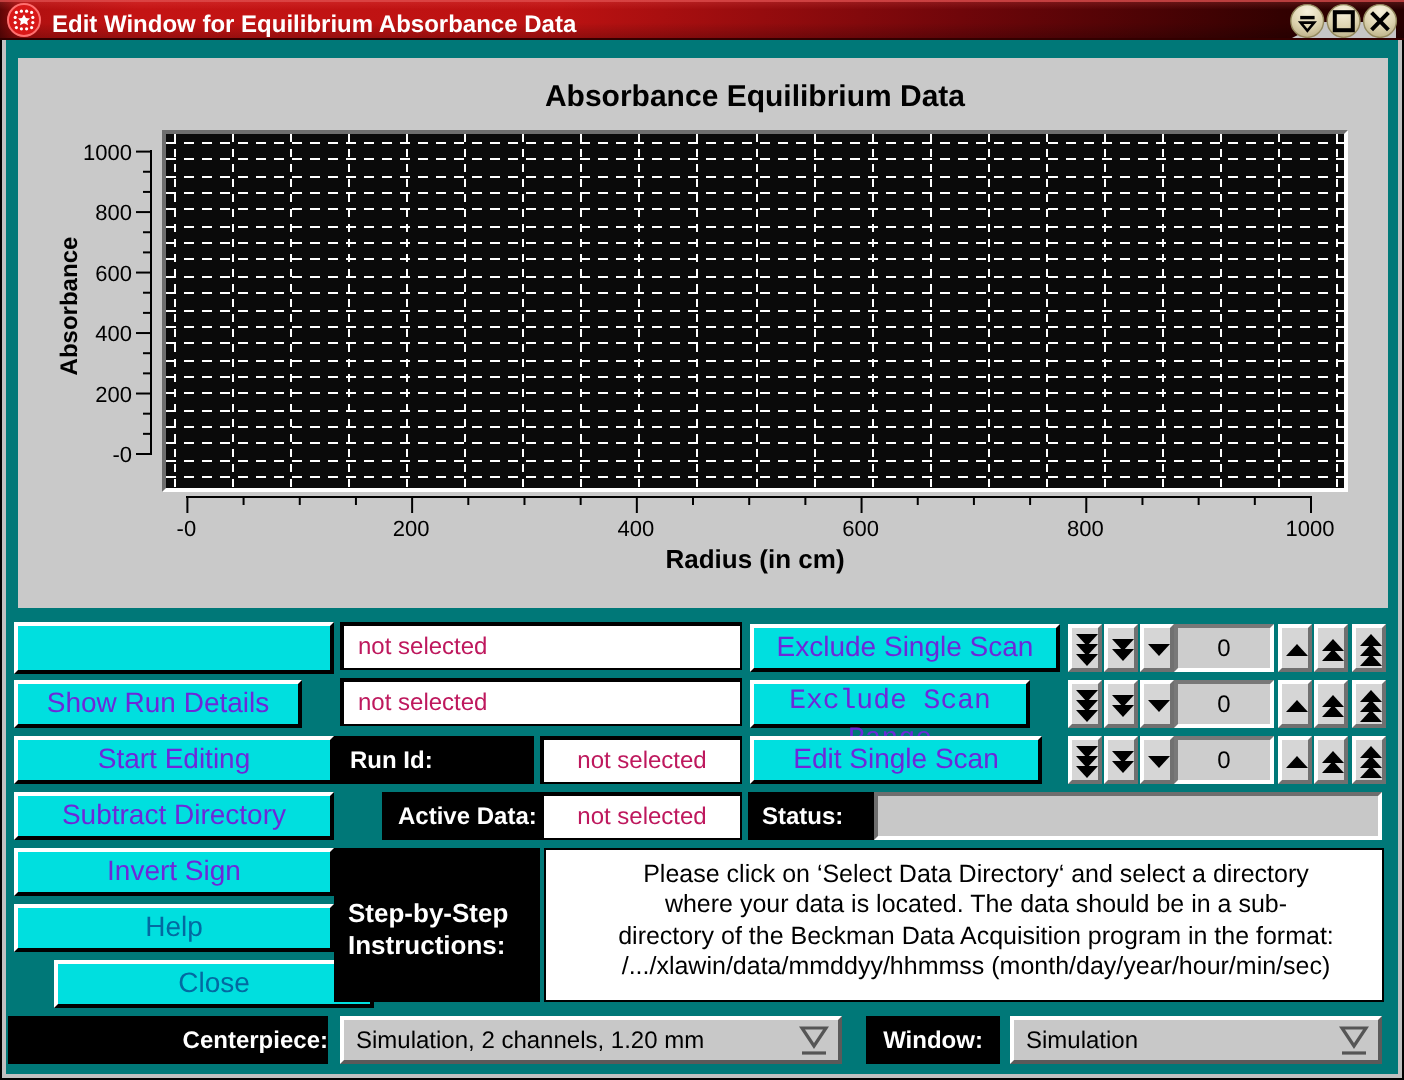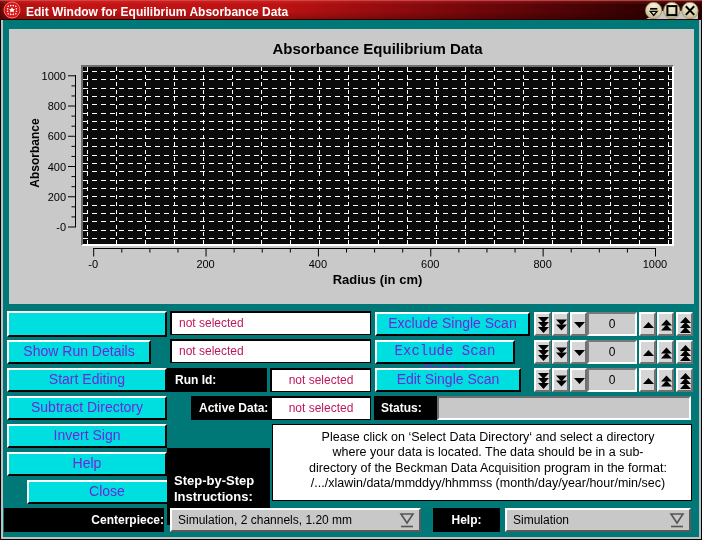--- a/index.html
+++ b/index.html
@@ -24,21 +24,21 @@
 #teal { left:3px; top:20px; width:696px; height:517px; background:#007878; }
 
 #plotframe { left:9px; top:29px; width:685px; height:275px; background:#c9c9c9; }
 #canvasb { left:81px; top:65px; width:593px; height:181px; background:#0a0a0a;
   border-top:2px solid #6e6e6e; border-left:2px solid #6e6e6e; border-bottom:2px solid #fff; border-right:2px solid #fff; }
 #plottitle { left:100px; top:40px; width:555px; text-align:center; font-weight:bold; font-size:15px; color:#000; }
 #xlabel { left:100px; top:272px; width:555px; text-align:center; font-weight:bold; font-size:13px; color:#000; }
 #ylabel { left:-28px; top:146px; width:125px; text-align:center; font-weight:bold; font-size:12px; color:#000; transform:rotate(-90deg); }
 
 .btn { background:#00dfdf; border-top:2px solid #fff; border-left:2px solid #fff; border-bottom:2px solid #000; border-right:2px solid #000;
-  color:#6d28d9; font-size:14px; text-align:center; line-height:19px; height:24px; }
+  color:#0369a1; font-size:14px; text-align:center; line-height:19px; height:24px; }
 .btn.dis { color:#6d28d9; }
 .blabel { background:#000; color:#fff; font-weight:bold; font-size:12px; height:24px; line-height:24px; }
 .field { background:#fff; border:1px solid #000; border-top-width:2px; border-left-width:2px; height:24px; font-size:12px; color:#be185d; line-height:20px; padding-left:7px; }
 .sunk { background:#c8c8c8; border-top:2px solid #6e6e6e; border-left:2px solid #6e6e6e; border-bottom:2px solid #fff; border-right:2px solid #fff; }
 .combo { background:#c8c8c8; border-top:2px solid #fff; border-left:2px solid #fff; border-bottom:2px solid #5a5a5a; border-right:2px solid #5a5a5a;
   height:24px; font-size:12px; color:#000; line-height:20px; padding-left:6px; }
 .cbtn { position:absolute; background:#d6d6d6; border-top:2px solid #fff; border-left:2px solid #fff; border-bottom:2px solid #707070; border-right:2px solid #707070; width:17px; height:24px; }
 .cbtn svg { position:absolute; left:1px; top:1px; }
 .cval { position:absolute; background:#cdcdcd; border-top:2px solid #787878; border-left:2px solid #787878; border-bottom:2px solid #fff; border-right:2px solid #fff;
   width:50px; height:24px; text-align:center; font-size:12px; line-height:20px; color:#000; }
@@ -331,26 +331,26 @@
   <div class="abs btn dis" style="left:7px;top:396px;width:160px;">Subtract Directory</div>
   <div class="abs blabel" style="left:167px;top:396px;width:100px;padding-left:8px;margin-left:24px;">Active Data:</div>
   <div class="abs field" style="left:270px;top:396px;width:101px;text-align:center;padding-left:0;">not selected</div>
   <div class="abs blabel" style="left:374px;top:396px;width:63px;padding-left:7px;">Status:</div>
   <div class="abs sunk" style="left:437px;top:396px;width:254px;height:24px;"></div>
 
   <div class="abs btn dis" style="left:7px;top:424px;width:160px;">Invert Sign</div>
   <div class="abs btn" style="left:7px;top:452px;width:160px;">Help</div>
   <div class="abs btn" style="left:7px;top:480px;width:160px;margin-left:20px;">Close</div>
 
-  <div class="abs blabel" style="left:167px;top:424px;width:103px;height:77px;line-height:16.3px;padding:25px 0 12px 7px;font-size:13px;margin-top:24px;">Step-by-Step<br>Instructions:</div>
+  <div class="abs blabel" style="left:167px;top:424px;width:103px;height:77px;line-height:16.3px;padding:25px 0 12px 7px;font-size:13px;">Step-by-Step<br>Instructions:</div>
   <div class="abs" style="left:272px;top:424px;width:420px;height:77px;background:#fff;border:1px solid #000;font-size:12.5px;line-height:15.3px;text-align:center;color:#000;padding-top:5px;padding-left:12px;">Please click on ‘Select Data Directory‘ and select a directory<br>where your data is located. The data should be in a sub-<br>directory of the Beckman Data Acquisition program in the format:<br>/.../xlawin/data/mmddyy/hhmmss (month/day/year/hour/min/sec)</div>
 
   <div class="abs blabel" style="left:4px;top:508px;width:160px;text-align:right;">Centerpiece:</div>
   <div class="abs combo" style="left:170px;top:508px;width:251px;">Simulation, 2 channels, 1.20 mm<div style="position: absolute; right: 4px; top: 2px; width: 16px; height: 18px;"><svg width="16" height="18" viewBox="0 0 16 18">
           <polygon points="2,2 14,2 8,11" fill="none" stroke="#555" stroke-width="1.6"></polygon>
           <line x1="2" y1="14.5" x2="14" y2="14.5" stroke="#555" stroke-width="1.6"></line>
         </svg></div></div>
-  <div class="abs blabel" style="left:433px;top:508px;width:67px;text-align:center;">Help:</div>
+  <div class="abs blabel" style="left:433px;top:508px;width:67px;text-align:center;">Window:</div>
   <div class="abs combo" style="left:505px;top:508px;width:186px;">Simulation<div style="position: absolute; right: 4px; top: 2px; width: 16px; height: 18px;"><svg width="16" height="18" viewBox="0 0 16 18">
           <polygon points="2,2 14,2 8,11" fill="none" stroke="#555" stroke-width="1.6"></polygon>
           <line x1="2" y1="14.5" x2="14" y2="14.5" stroke="#555" stroke-width="1.6"></line>
         </svg></div></div>
 </div>
 
 </body></html>

